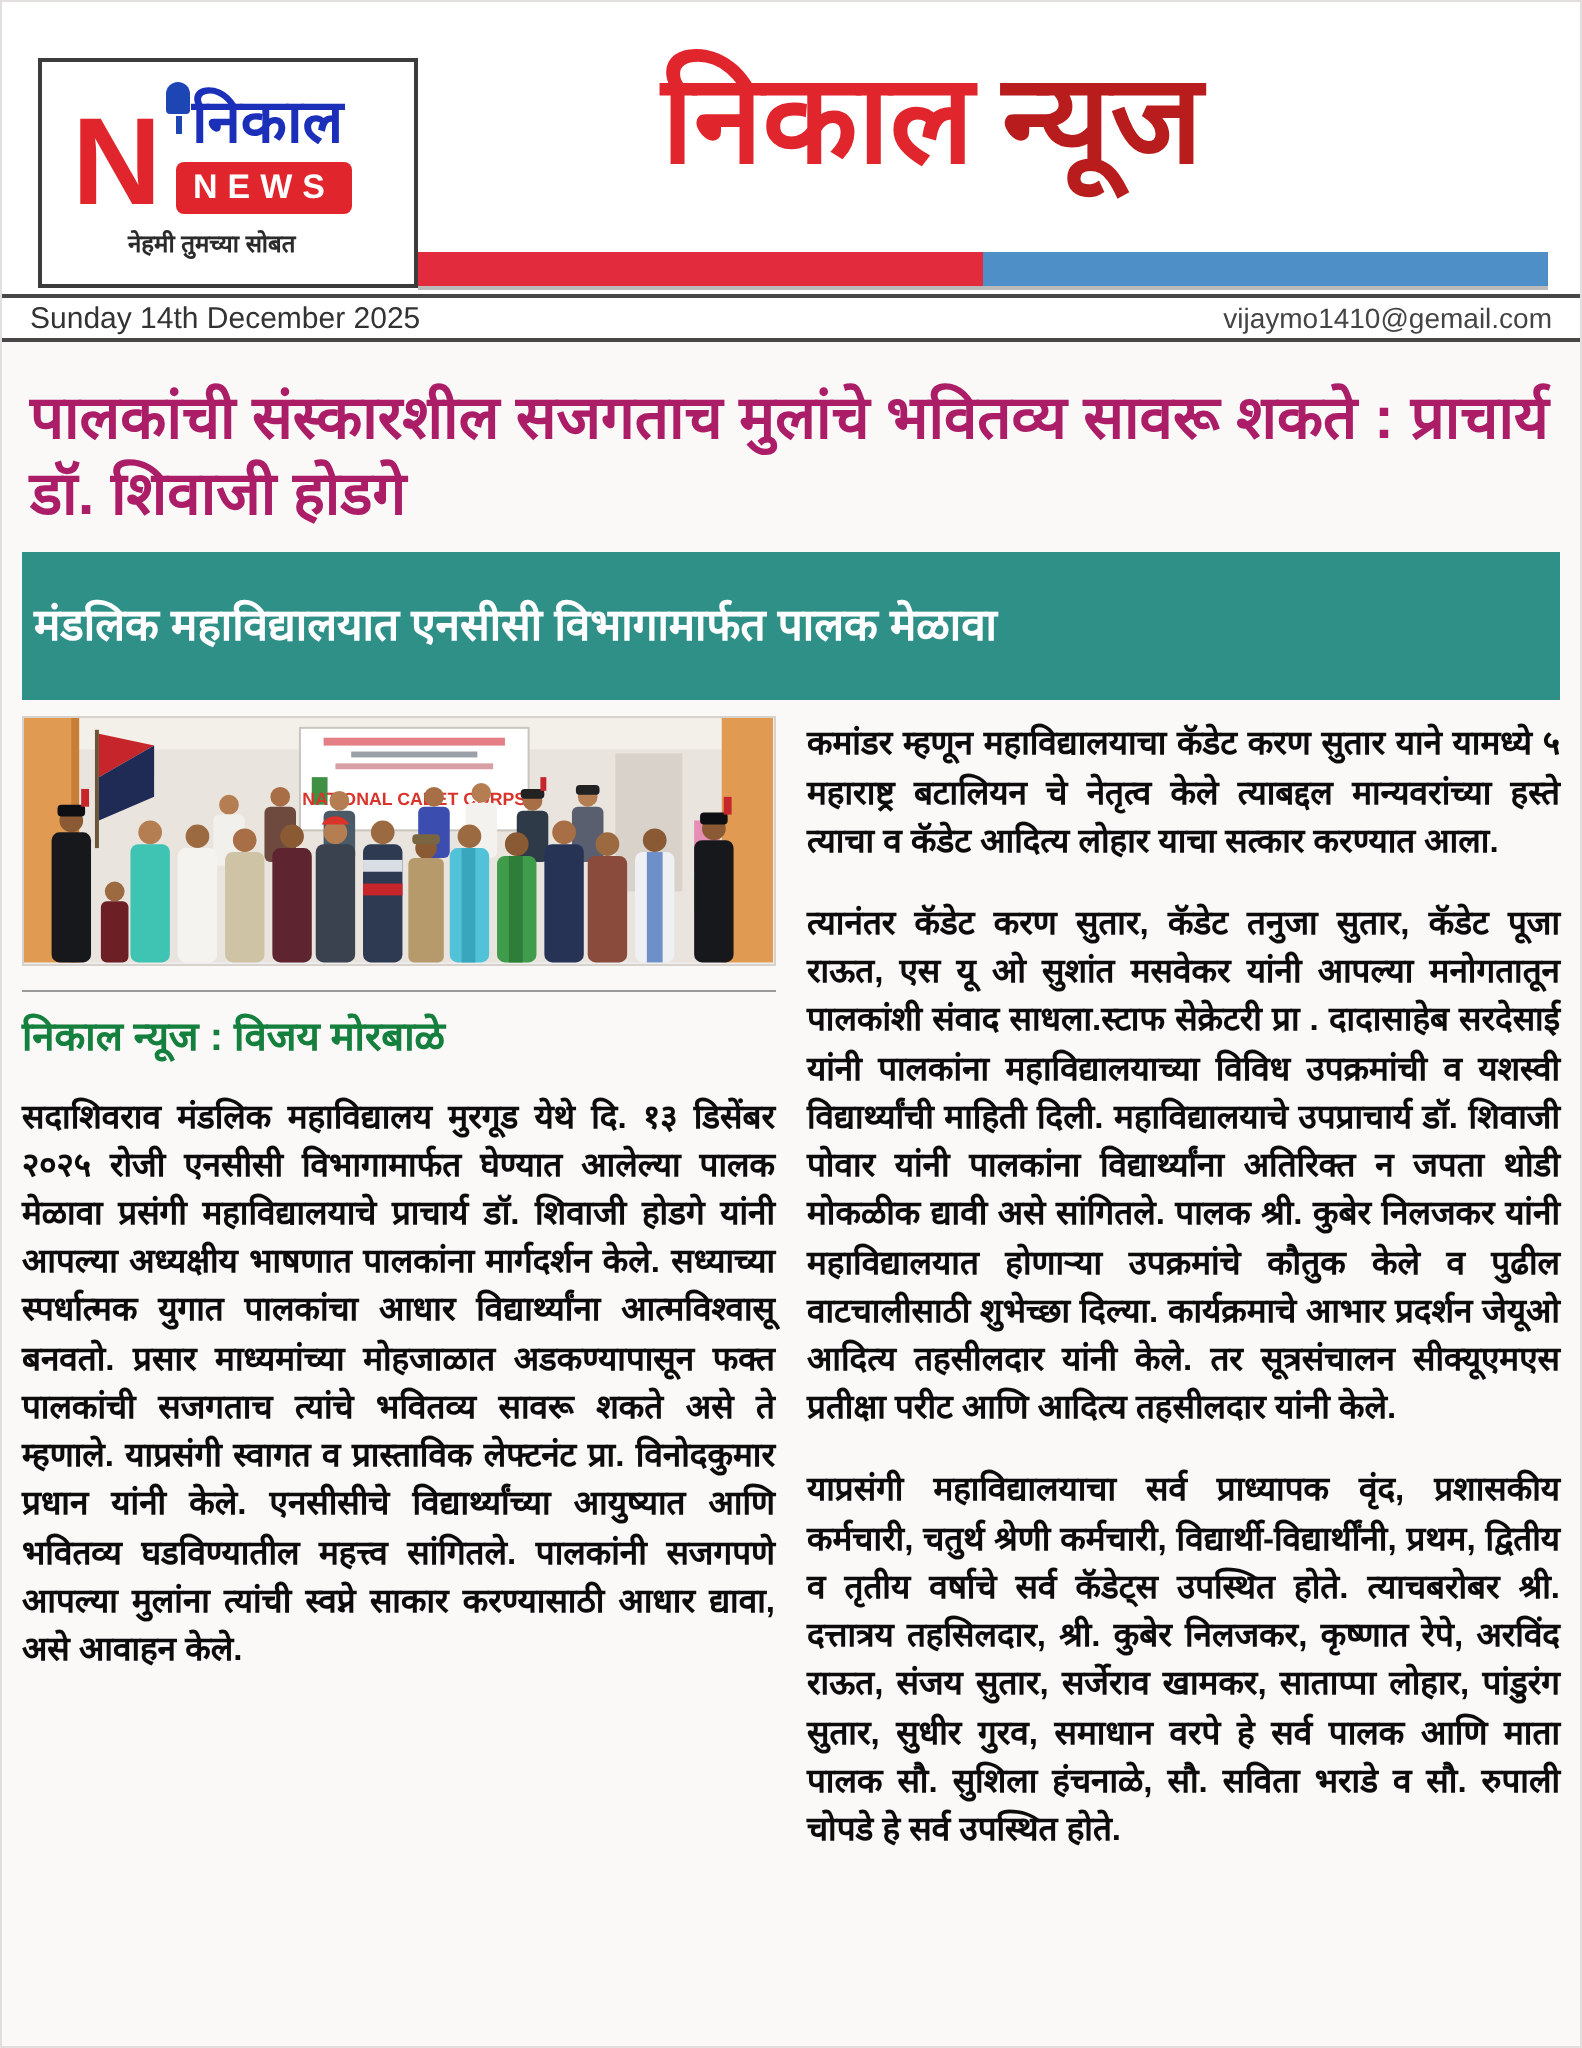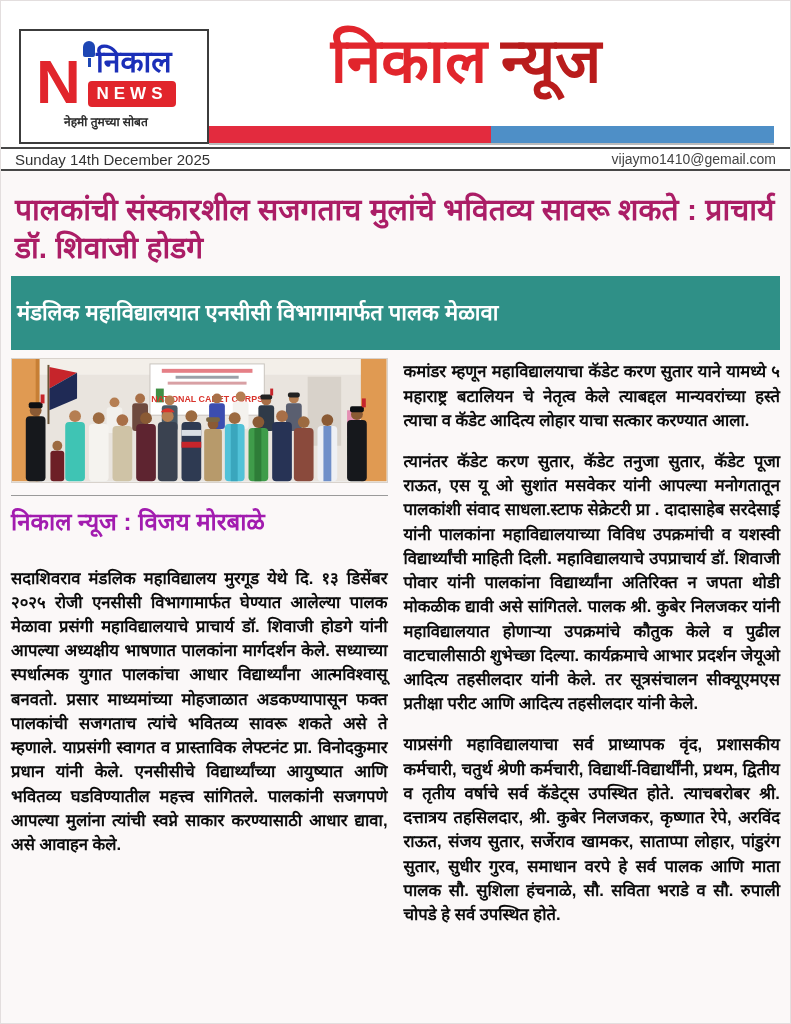--- a/index.html
+++ b/index.html
@@ -73,21 +73,21 @@
     margin:4px 10px 8px; background:#2f9087; color:#fff;
     font-size:22px; font-weight:900; text-align:left;
     padding:24px 6px; line-height:1.2;
   }
   
   .main { display:flex; gap:16px; padding:0 10px; margin-top:4px; }
   .col { flex:1; min-width:0; }
   .photo-wrap { width:100%; border:1px solid #d8d2cc; background:#eee; line-height:0; }
   .photo-wrap svg { width:100%; height:auto; display:block; }
   .byline-rule { height:1px; background:#9a9a9a; margin:12px 0 8px; }
-  .byline { font-size:24px; font-weight:900; color:#a21caf; margin-bottom:30px; }
+  .byline { font-size:20px; font-weight:900; color:#15803d; margin-bottom:16px; }
   .article p {
     font-size:16.6px; font-weight:700; line-height:1.46;
     text-align:justify; color:#0c0c0c; margin-bottom:17px;
   }
   .col-right { padding-top:2px; }
 </style>
 </head>
 <body>
 
 <div class="header">

